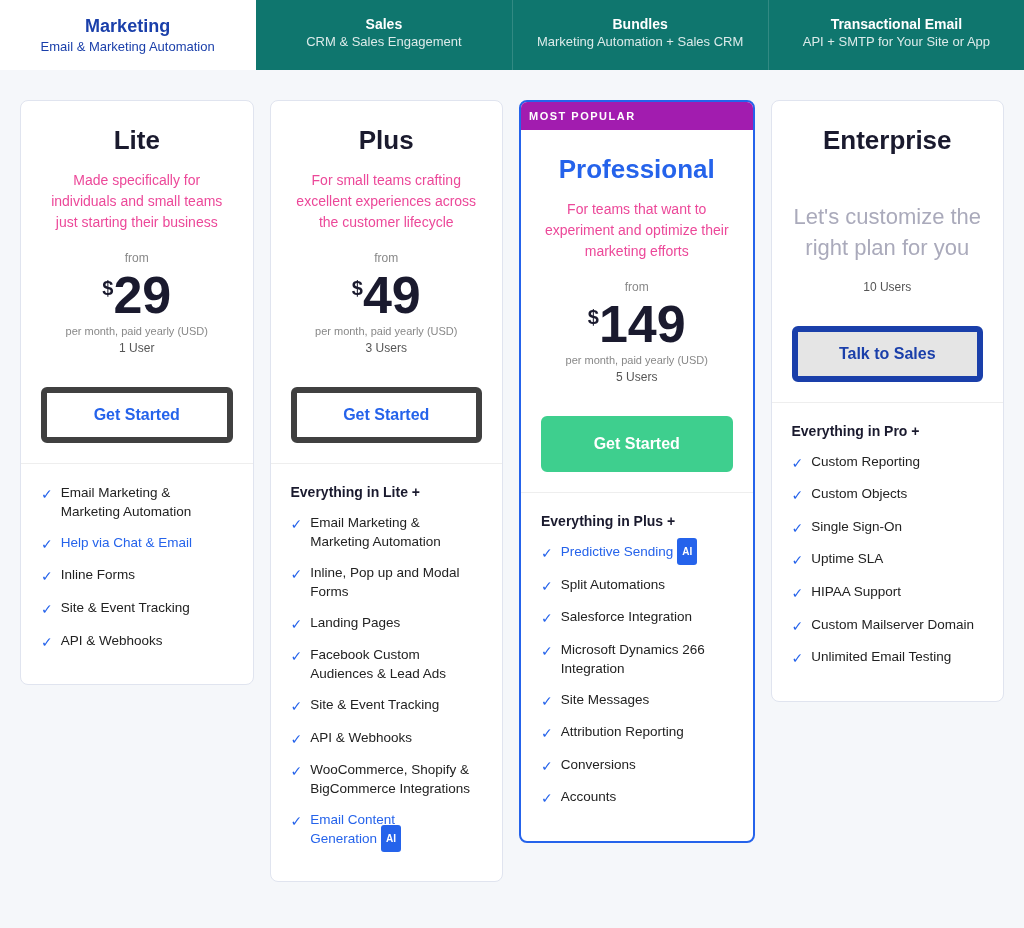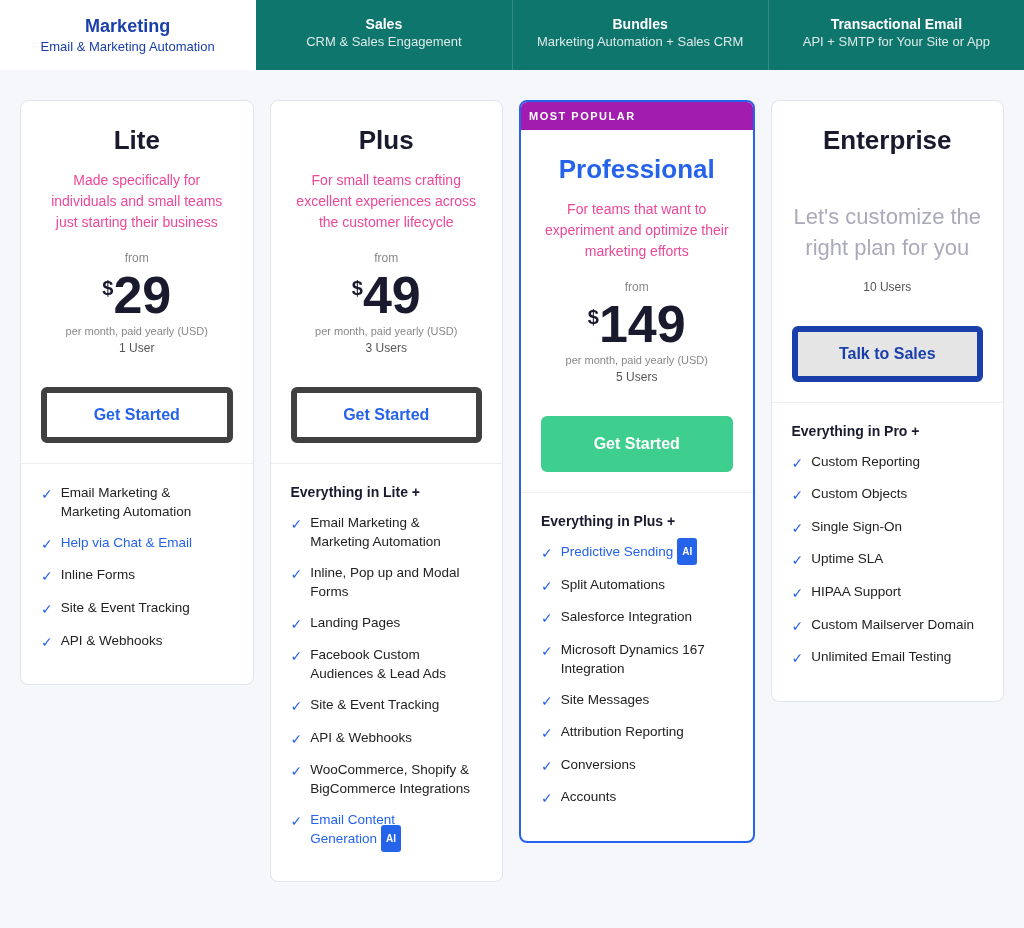--- a/index.html
+++ b/index.html
@@ -185,21 +185,21 @@
         <div class="feature-item">
         <span class="check">✓</span>
         <span>Split Automations</span>
         </div>
         <div class="feature-item">
         <span class="check">✓</span>
         <span>Salesforce Integration</span>
         </div>
         <div class="feature-item">
         <span class="check">✓</span>
-        <span>Microsoft Dynamics 167 Integration</span>
+        <span>Microsoft Dynamics 266 Integration</span>
         </div>
         <div class="feature-item">
         <span class="check">✓</span>
         <span>Site Messages</span>
         </div>
         <div class="feature-item">
         <span class="check">✓</span>
         <span>Attribution Reporting</span>
         </div>
         <div class="feature-item">

